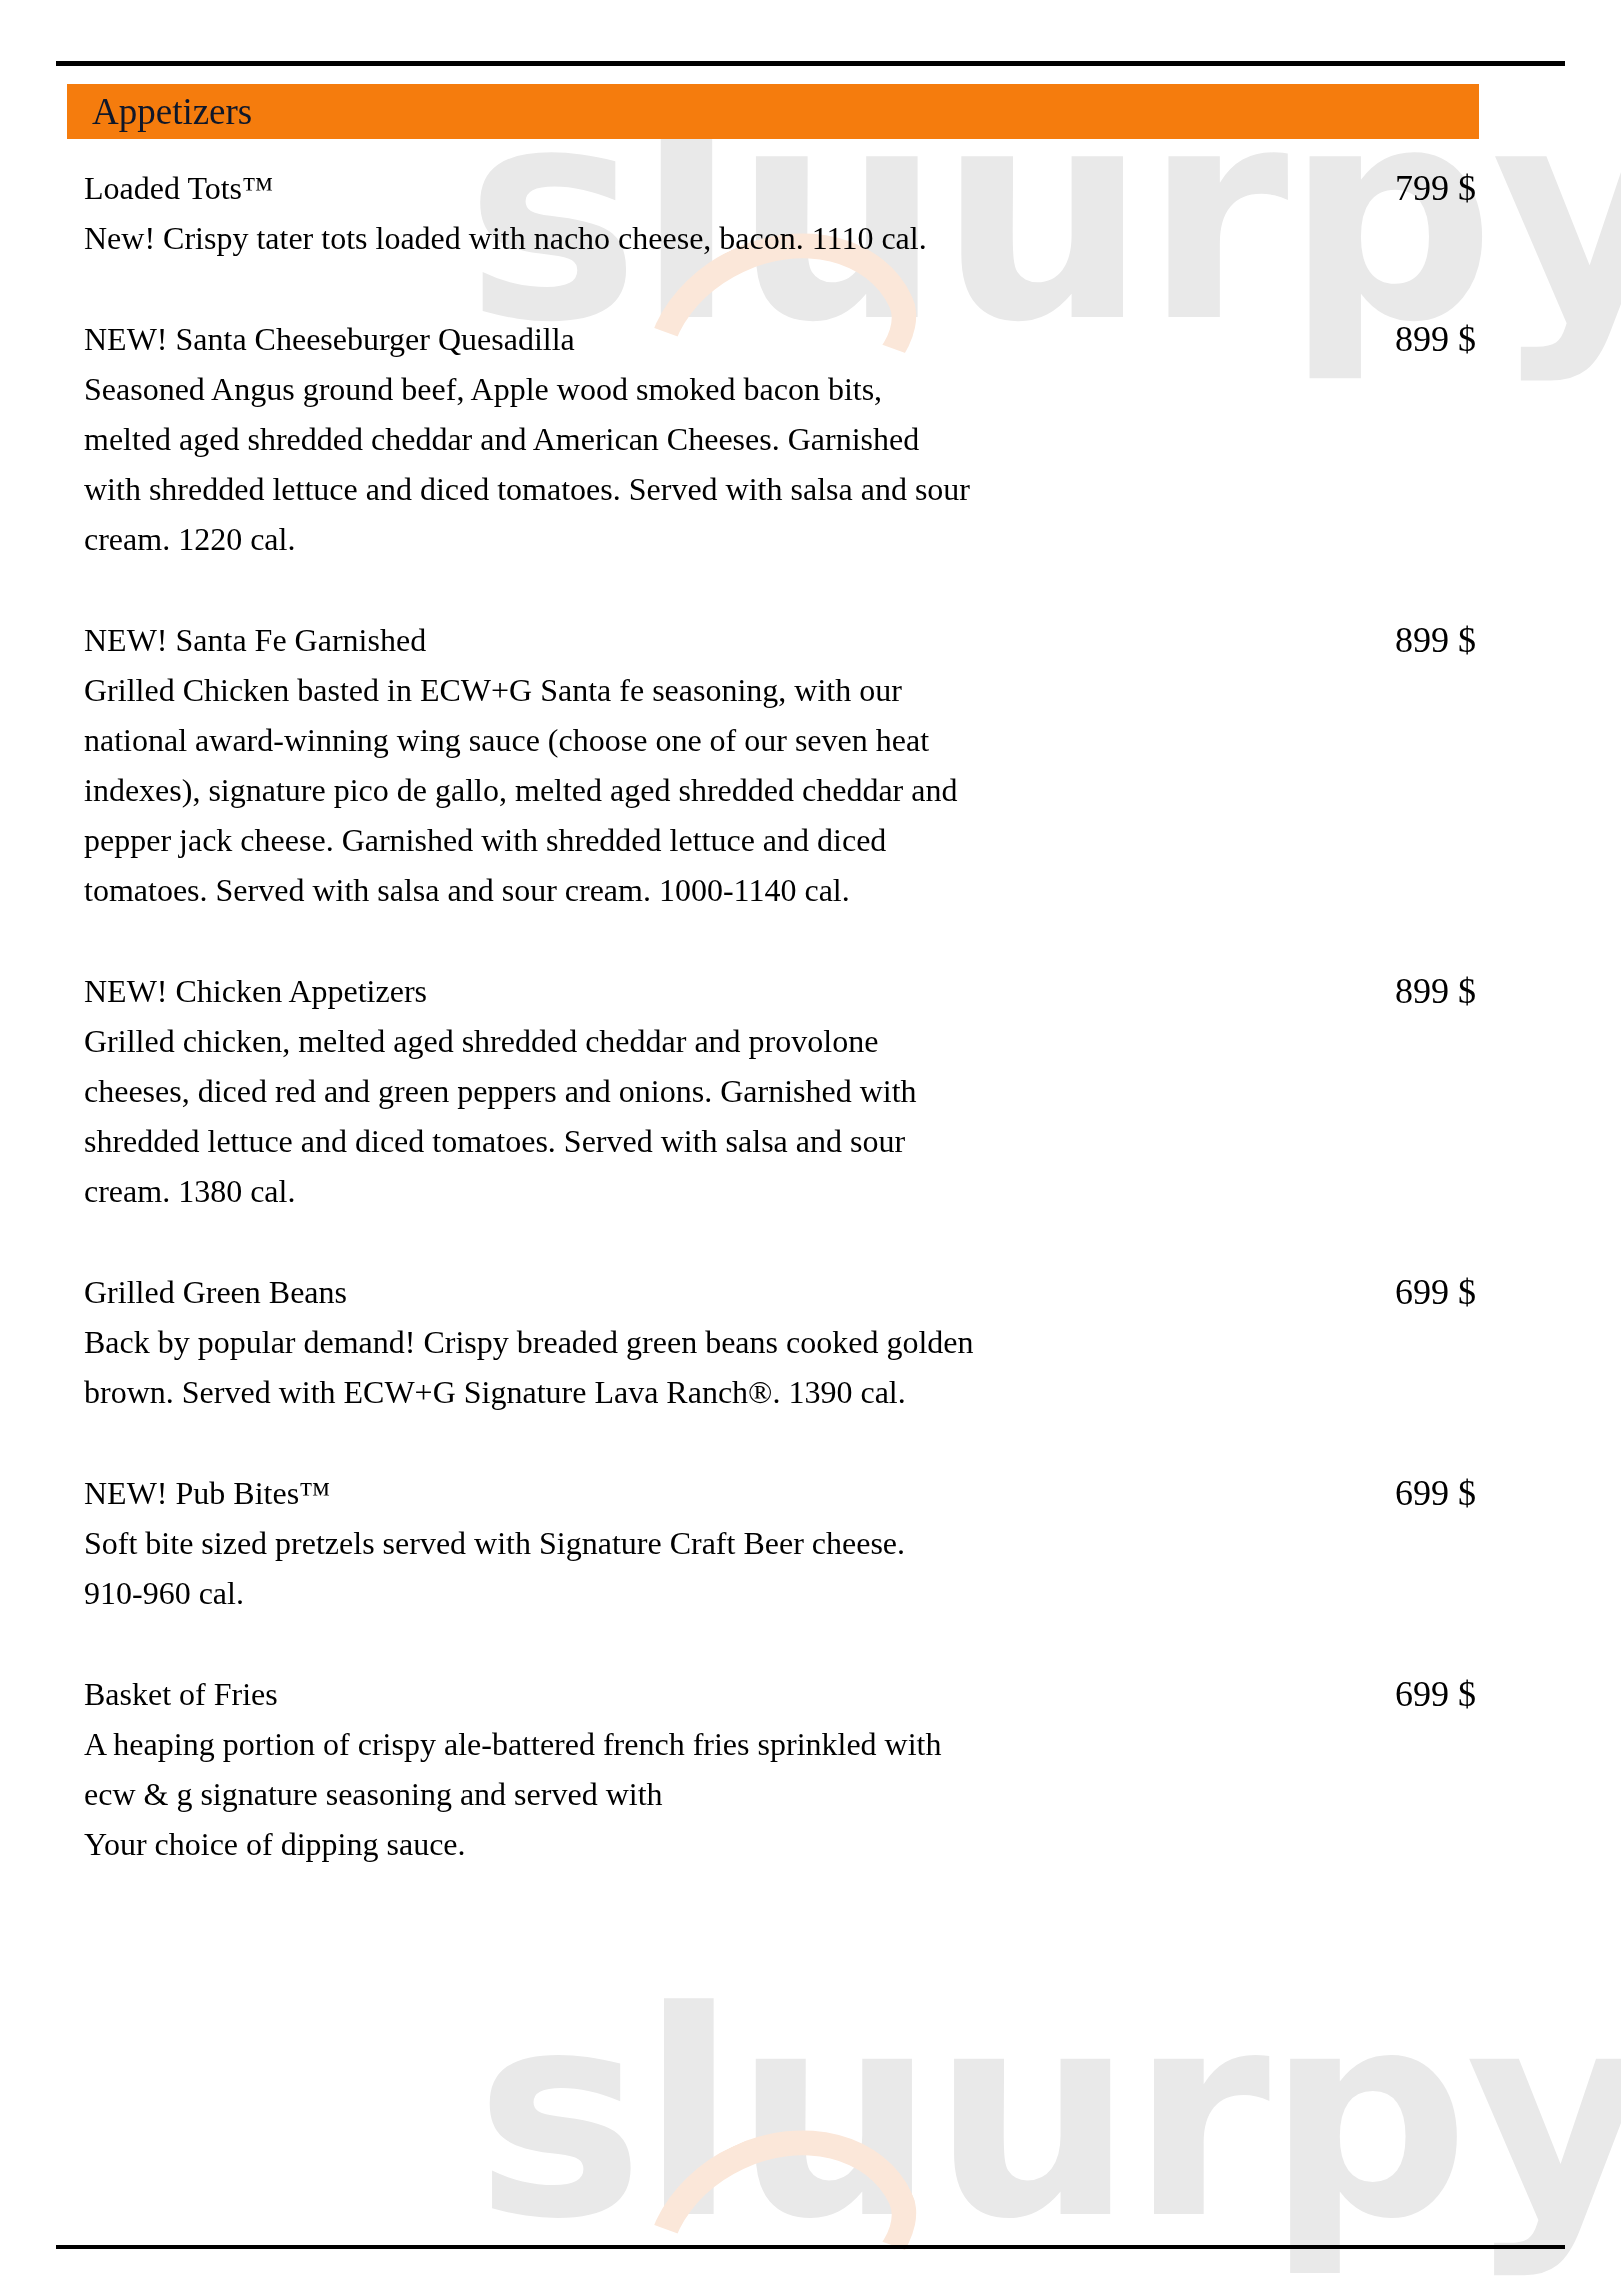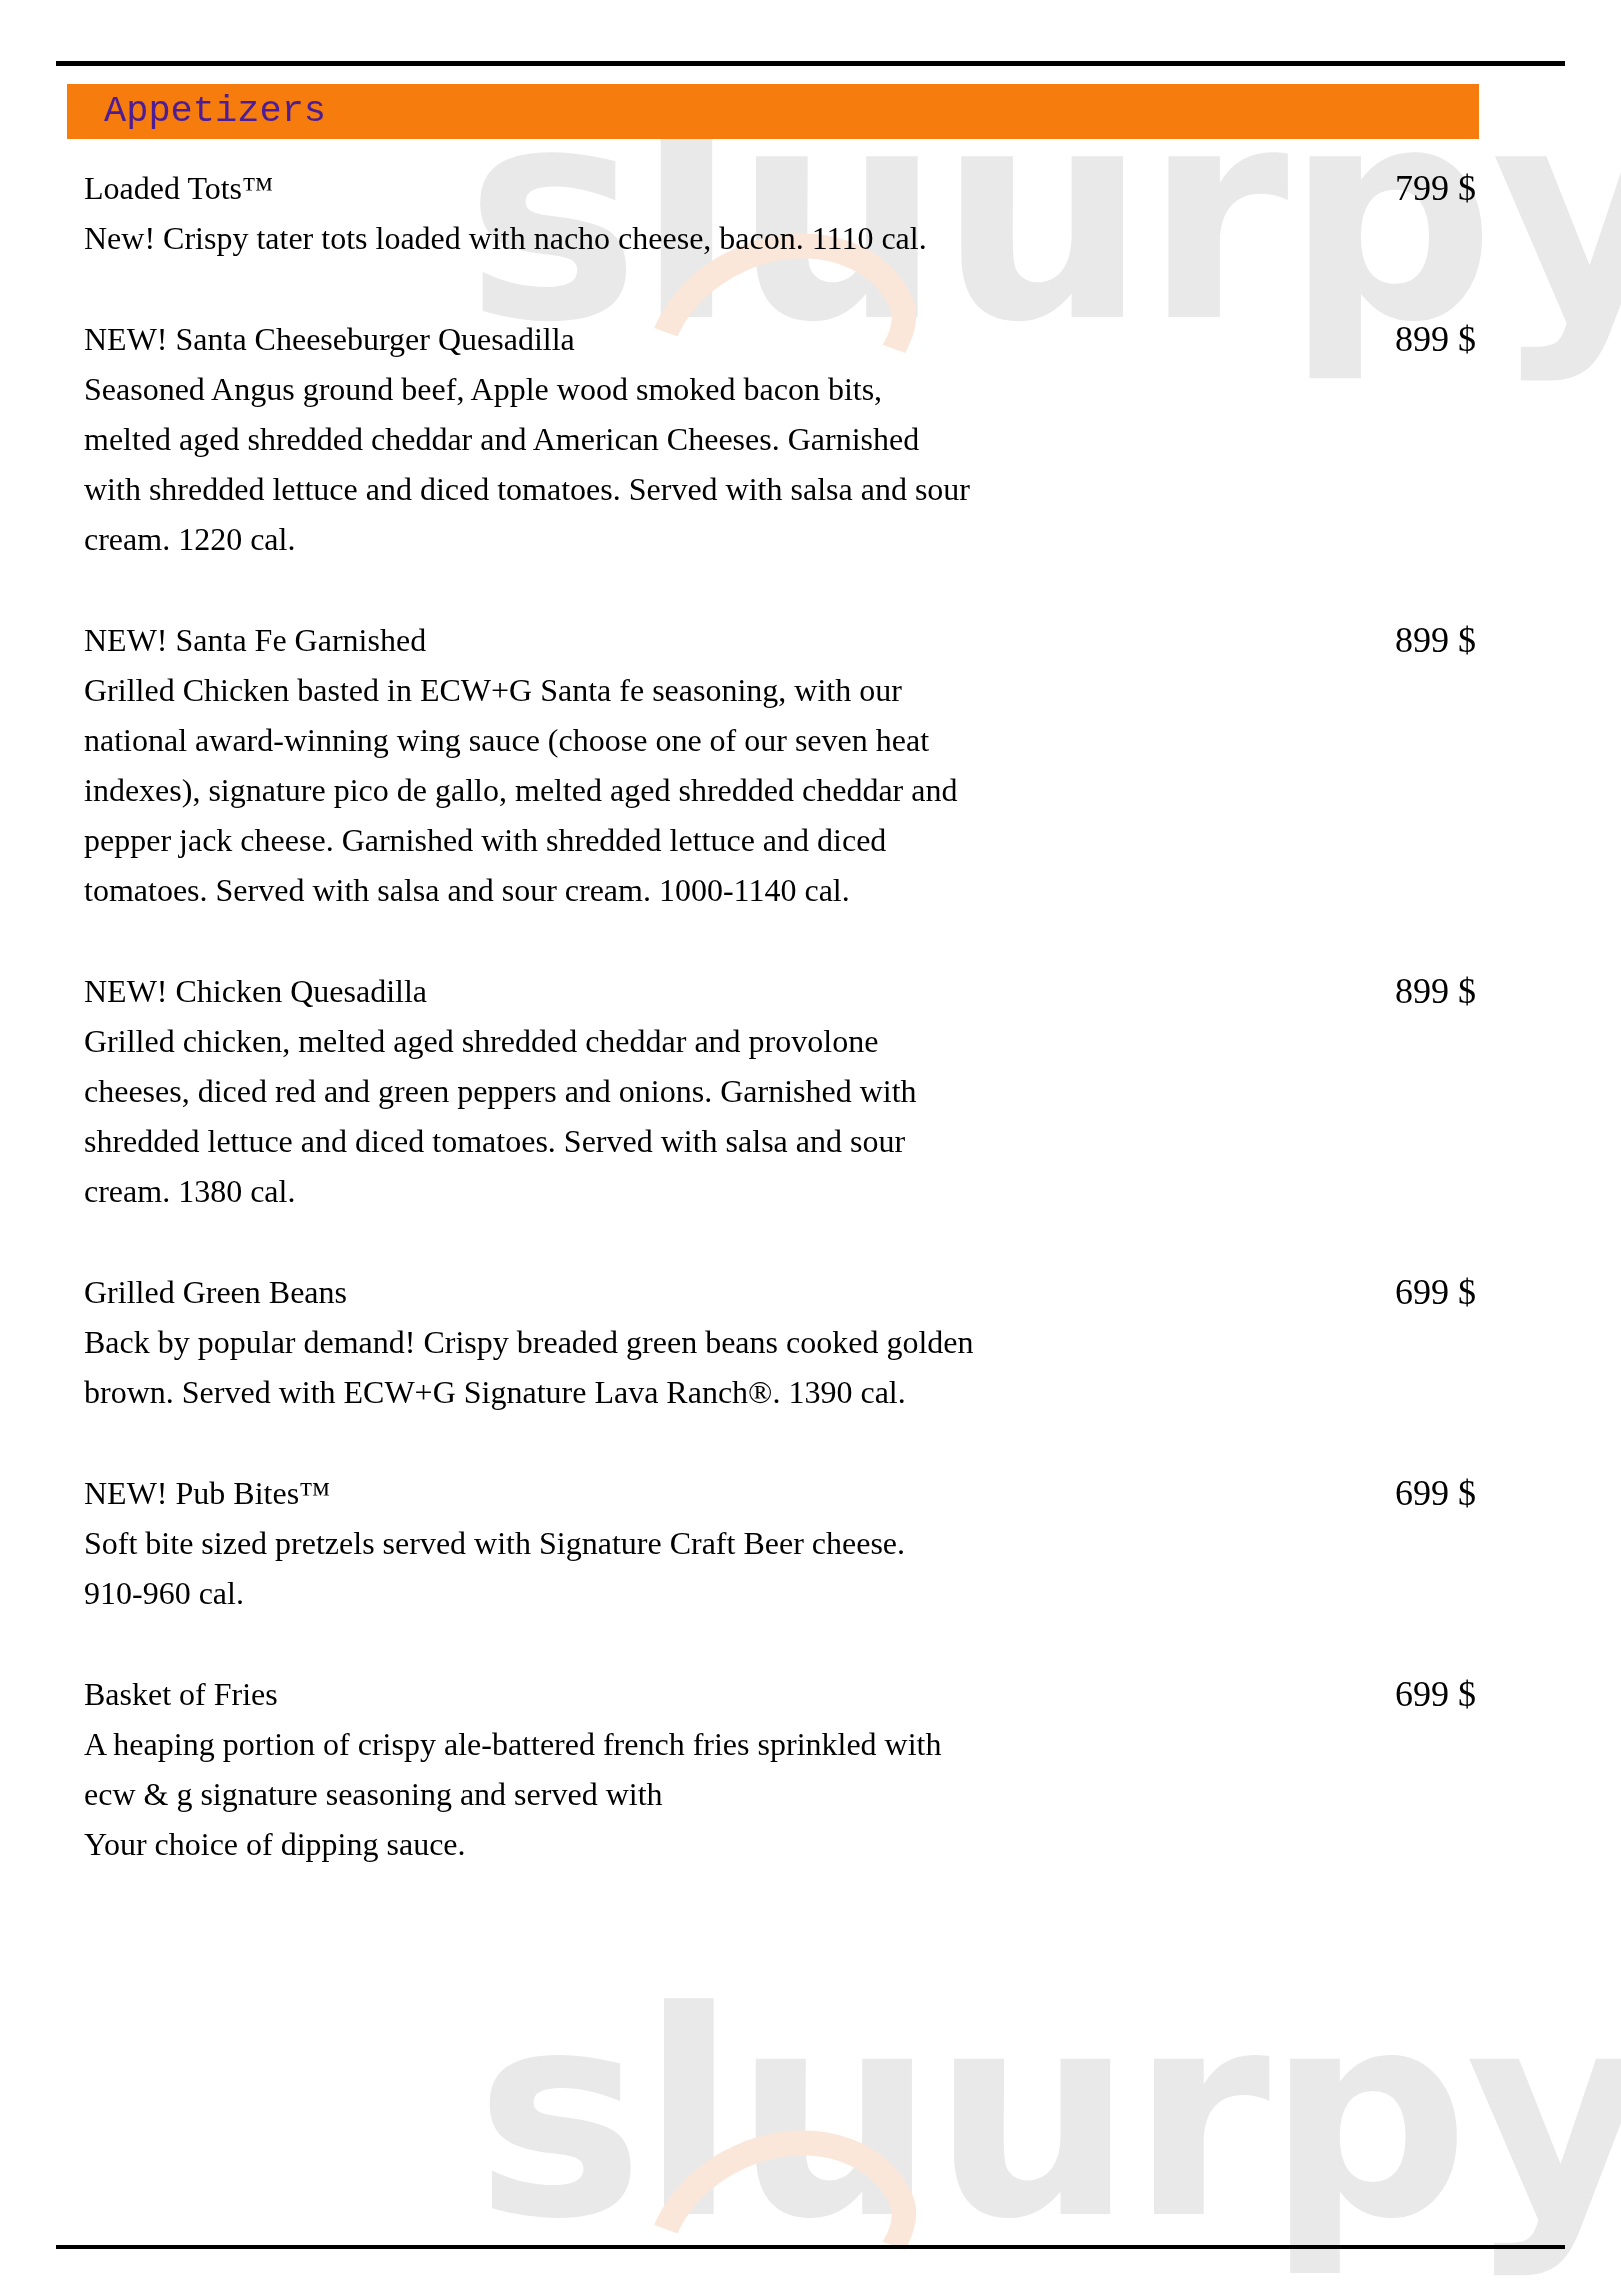--- a/index.html
+++ b/index.html
@@ -92,25 +92,25 @@
   .section-bar {
     position: absolute;
     left: 67px;
     top: 84px;
     width: 1412px;
     height: 55px;
     background: #f57c0d;
   }
   .section-title {
     position: absolute;
-    left: 104px;
+    left: 92px;
     top: 86px;
-    font-family: Liberation Mono, monospace;
+    font-family: Liberation Serif, serif;
     font-size: 37px;
-    color: #4c1d95;
+    color: #0f172a;
     line-height: 51px;
   }
 
   
   .items {
     position: absolute;
     left: 0;
     top: 163px;
     width: 1621px;
   }
@@ -181,21 +181,21 @@
         <div class="item-name">NEW! Santa Fe Garnished</div>
         <div class="item-desc">Grilled Chicken basted in ECW+G Santa fe seasoning, with our
 national award-winning wing sauce (choose one of our seven heat
 indexes), signature pico de gallo, melted aged shredded cheddar and
 pepper jack cheese. Garnished with shredded lettuce and diced
 tomatoes. Served with salsa and sour cream. 1000-1140 cal.</div>
         <div class="item-price">899 $</div>
       </div>
 
       <div class="item">
-        <div class="item-name">NEW! Chicken Quesadilla</div>
+        <div class="item-name">NEW! Chicken Appetizers</div>
         <div class="item-desc">Grilled chicken, melted aged shredded cheddar and provolone
 cheeses, diced red and green peppers and onions. Garnished with
 shredded lettuce and diced tomatoes. Served with salsa and sour
 cream. 1380 cal.</div>
         <div class="item-price">899 $</div>
       </div>
 
       <div class="item">
         <div class="item-name">Grilled Green Beans</div>
         <div class="item-desc">Back by popular demand! Crispy breaded green beans cooked golden

